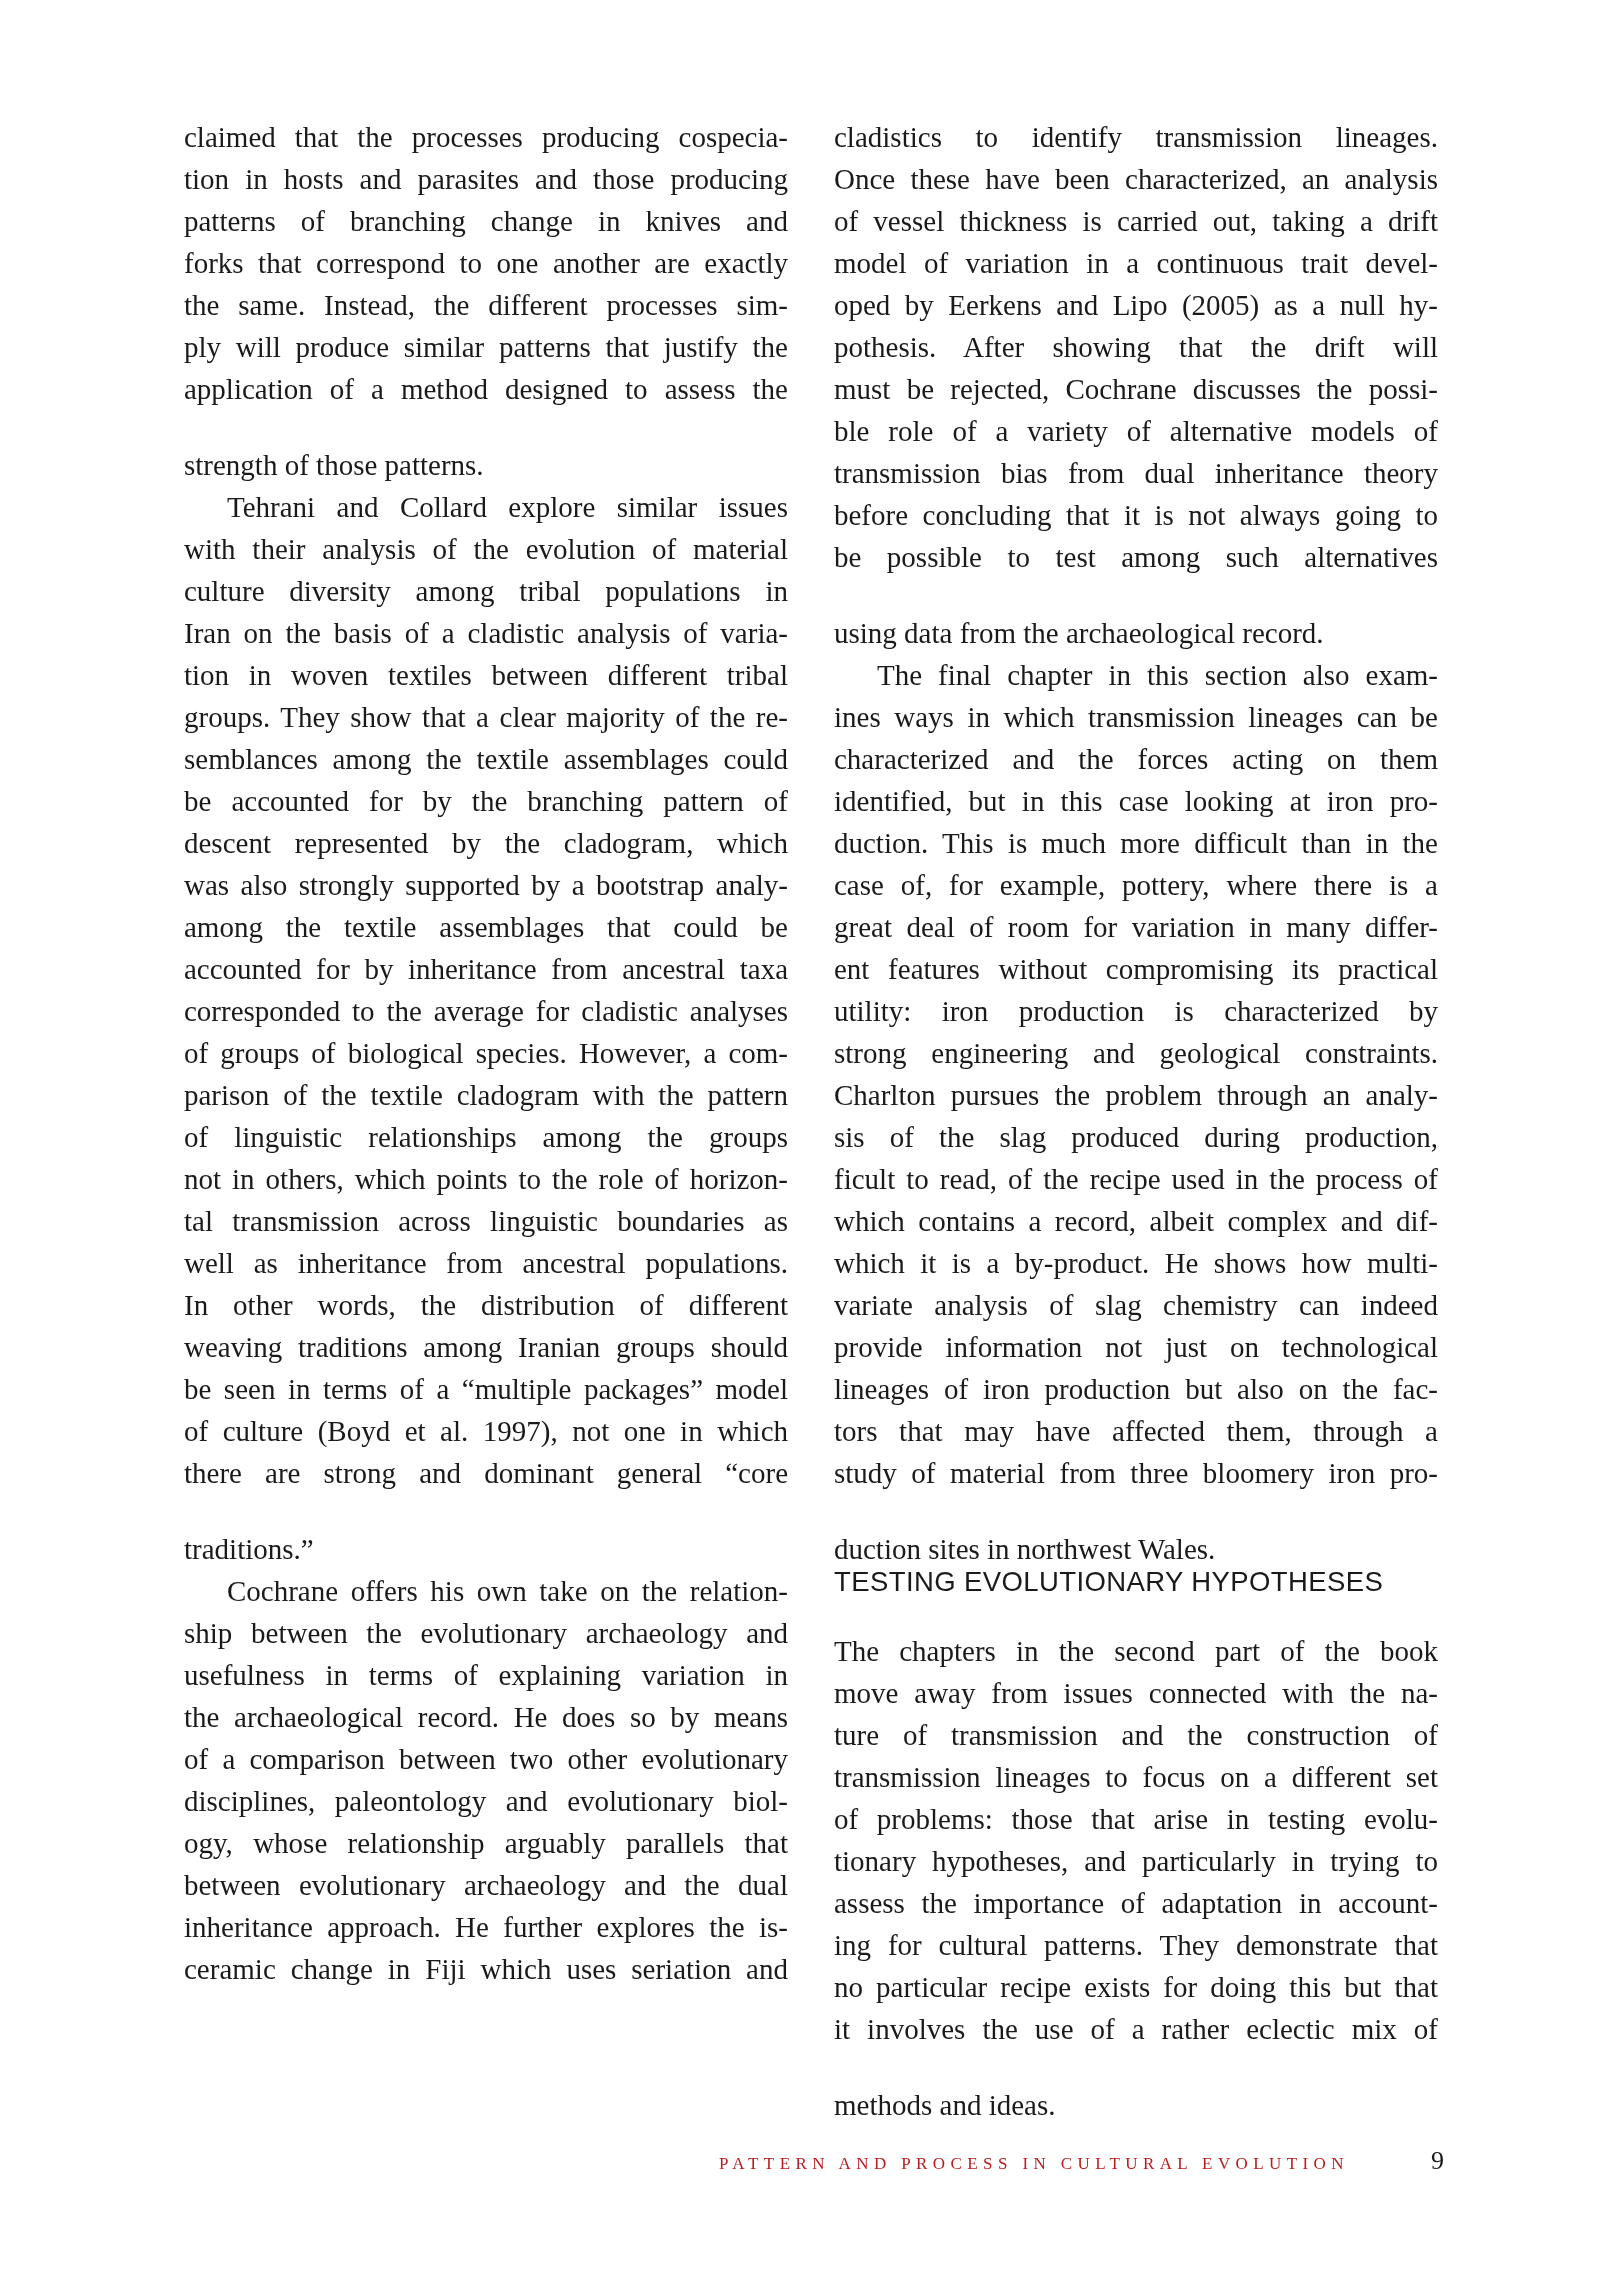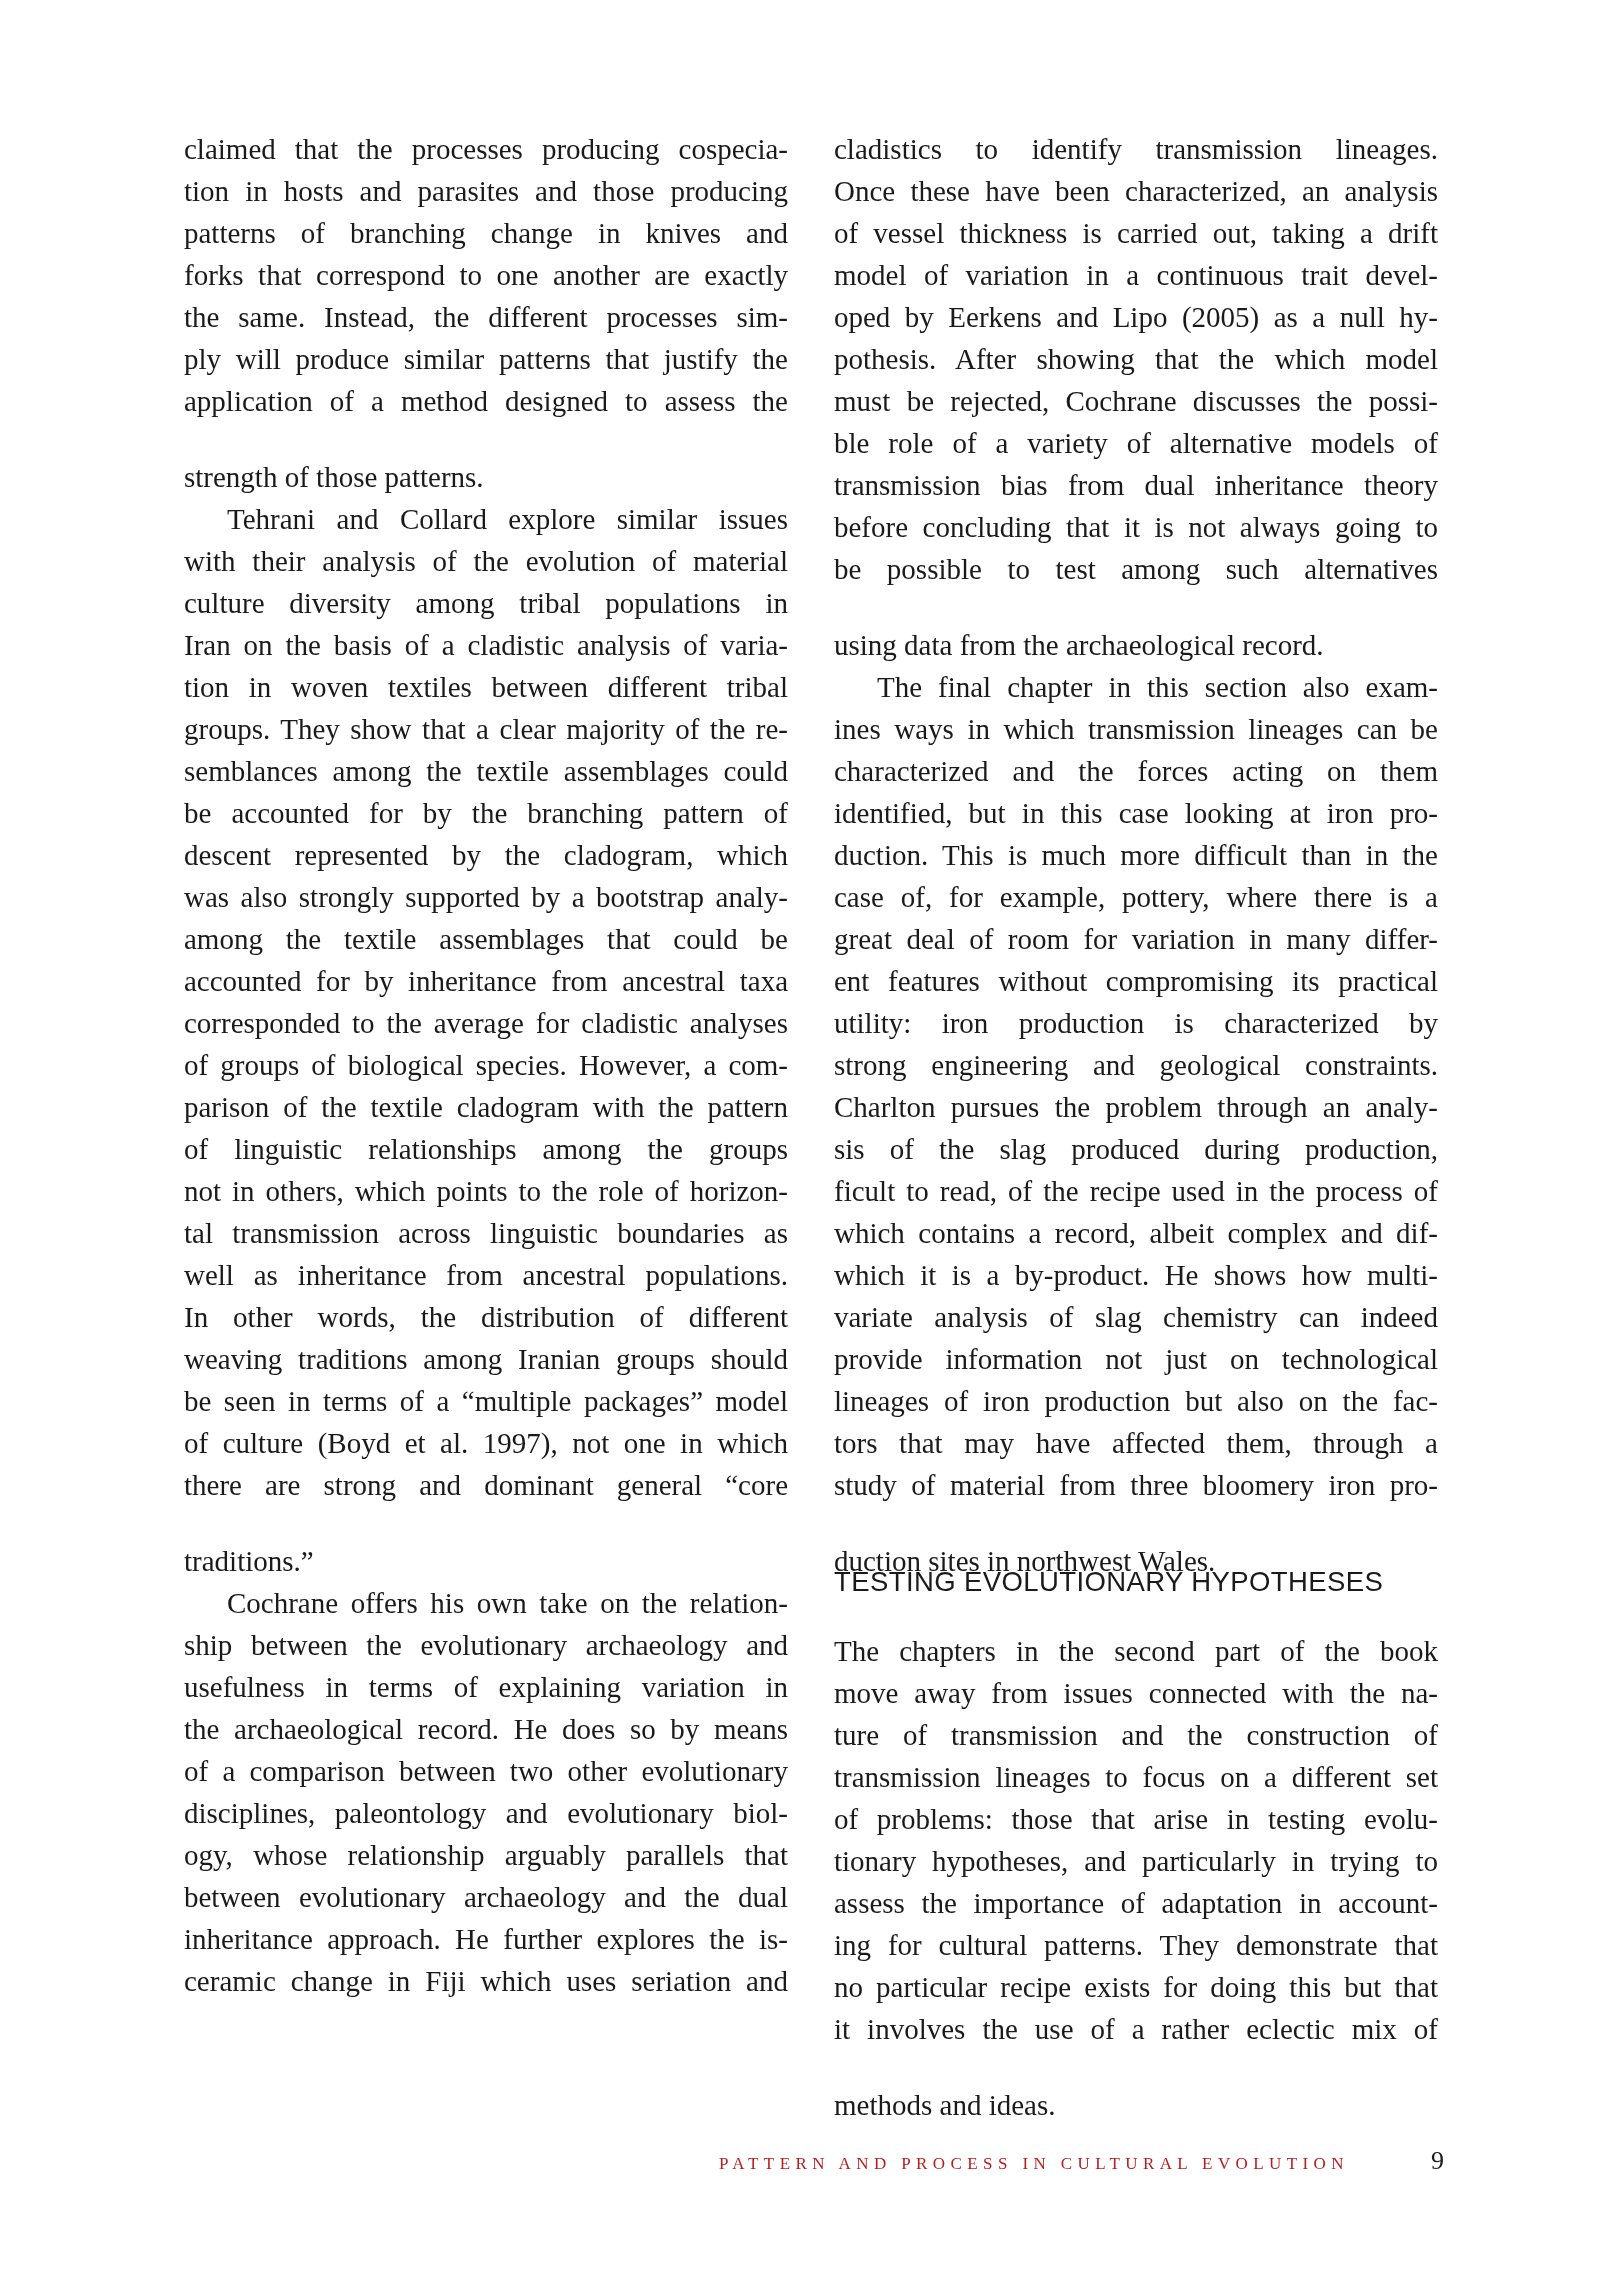--- a/index.html
+++ b/index.html
@@ -1,18 +1,18 @@
 <!DOCTYPE html>
 <html style="font-size:12.2px"><head>
 <meta charset="utf-8">
 <style>
   html, body { margin: 0; padding: 0; background: #ffffff; }
   body { width: 1607px; height: 2295px; position: relative; overflow: hidden; }
   .page { position: absolute; left: 0; top: 0; width: 1607px; height: 2295px; background: #fff; color: #1a1a1a; }
-  .col { position: absolute; top: 128px; width: 604px; font-family: "Liberation Serif", "DejaVu Serif", serif; font-size: 29px; }
+  .col { position: absolute; top: 116px; width: 604px; font-family: "Liberation Serif", "DejaVu Serif", serif; font-size: 29px; }
   .col.left { left: 184px; }
   .col.right { left: 834px; }
   .line { height: 42px; line-height: 42px; white-space: nowrap; text-align: justify; text-align-last: justify; overflow: visible; }
   .line.last { text-align-last: left; margin-top: 34px; }
   .line.indent { padding-left: 43px; }
   .heading { position: absolute; left: 834px; top: 1561px; font-family: "Liberation Sans", "DejaVu Sans", sans-serif; font-size: 27.5px; letter-spacing: 0.4px; color: #1a1a1a; line-height: 41px; }
   .col.right2 { left: 834px; top: 1630px; }
   .footer { position: absolute; top: 2154px; left: 719px; font-family: "Liberation Serif", "DejaVu Serif", serif; font-size: 17px; letter-spacing: 5.4px; color: #b91c1c; }
   .pagenum { position: absolute; top: 2146px; left: 1431px; font-family: "Liberation Serif", "DejaVu Serif", serif; font-size: 26px; color: #1a1a1a; }
 </style>
@@ -64,21 +64,21 @@
       <div class="line">between evolutionary archaeology and the dual</div>
       <div class="line">inheritance approach. He further explores the is-</div>
       <div class="line">ceramic change in Fiji which uses seriation and</div>
     </div>
   <div class="col right" id="right-col">
       <div class="line">cladistics to identify transmission lineages.</div>
       <div class="line">Once these have been characterized, an analysis</div>
       <div class="line">of vessel thickness is carried out, taking a drift</div>
       <div class="line">model of variation in a continuous trait devel-</div>
       <div class="line">oped by Eerkens and Lipo (2005) as a null hy-</div>
-      <div class="line">pothesis. After showing that the which model</div>
+      <div class="line">pothesis. After showing that the drift will</div>
       <div class="line">must be rejected, Cochrane discusses the possi-</div>
       <div class="line">ble role of a variety of alternative models of</div>
       <div class="line">transmission bias from dual inheritance theory</div>
       <div class="line">before concluding that it is not always going to</div>
       <div class="line">be possible to test among such alternatives</div>
       <div class="line last">using data from the archaeological record.</div>
       <div class="line indent">The final chapter in this section also exam-</div>
       <div class="line">ines ways in which transmission lineages can be</div>
       <div class="line">characterized and the forces acting on them</div>
       <div class="line">identified, but in this case looking at iron pro-</div>

